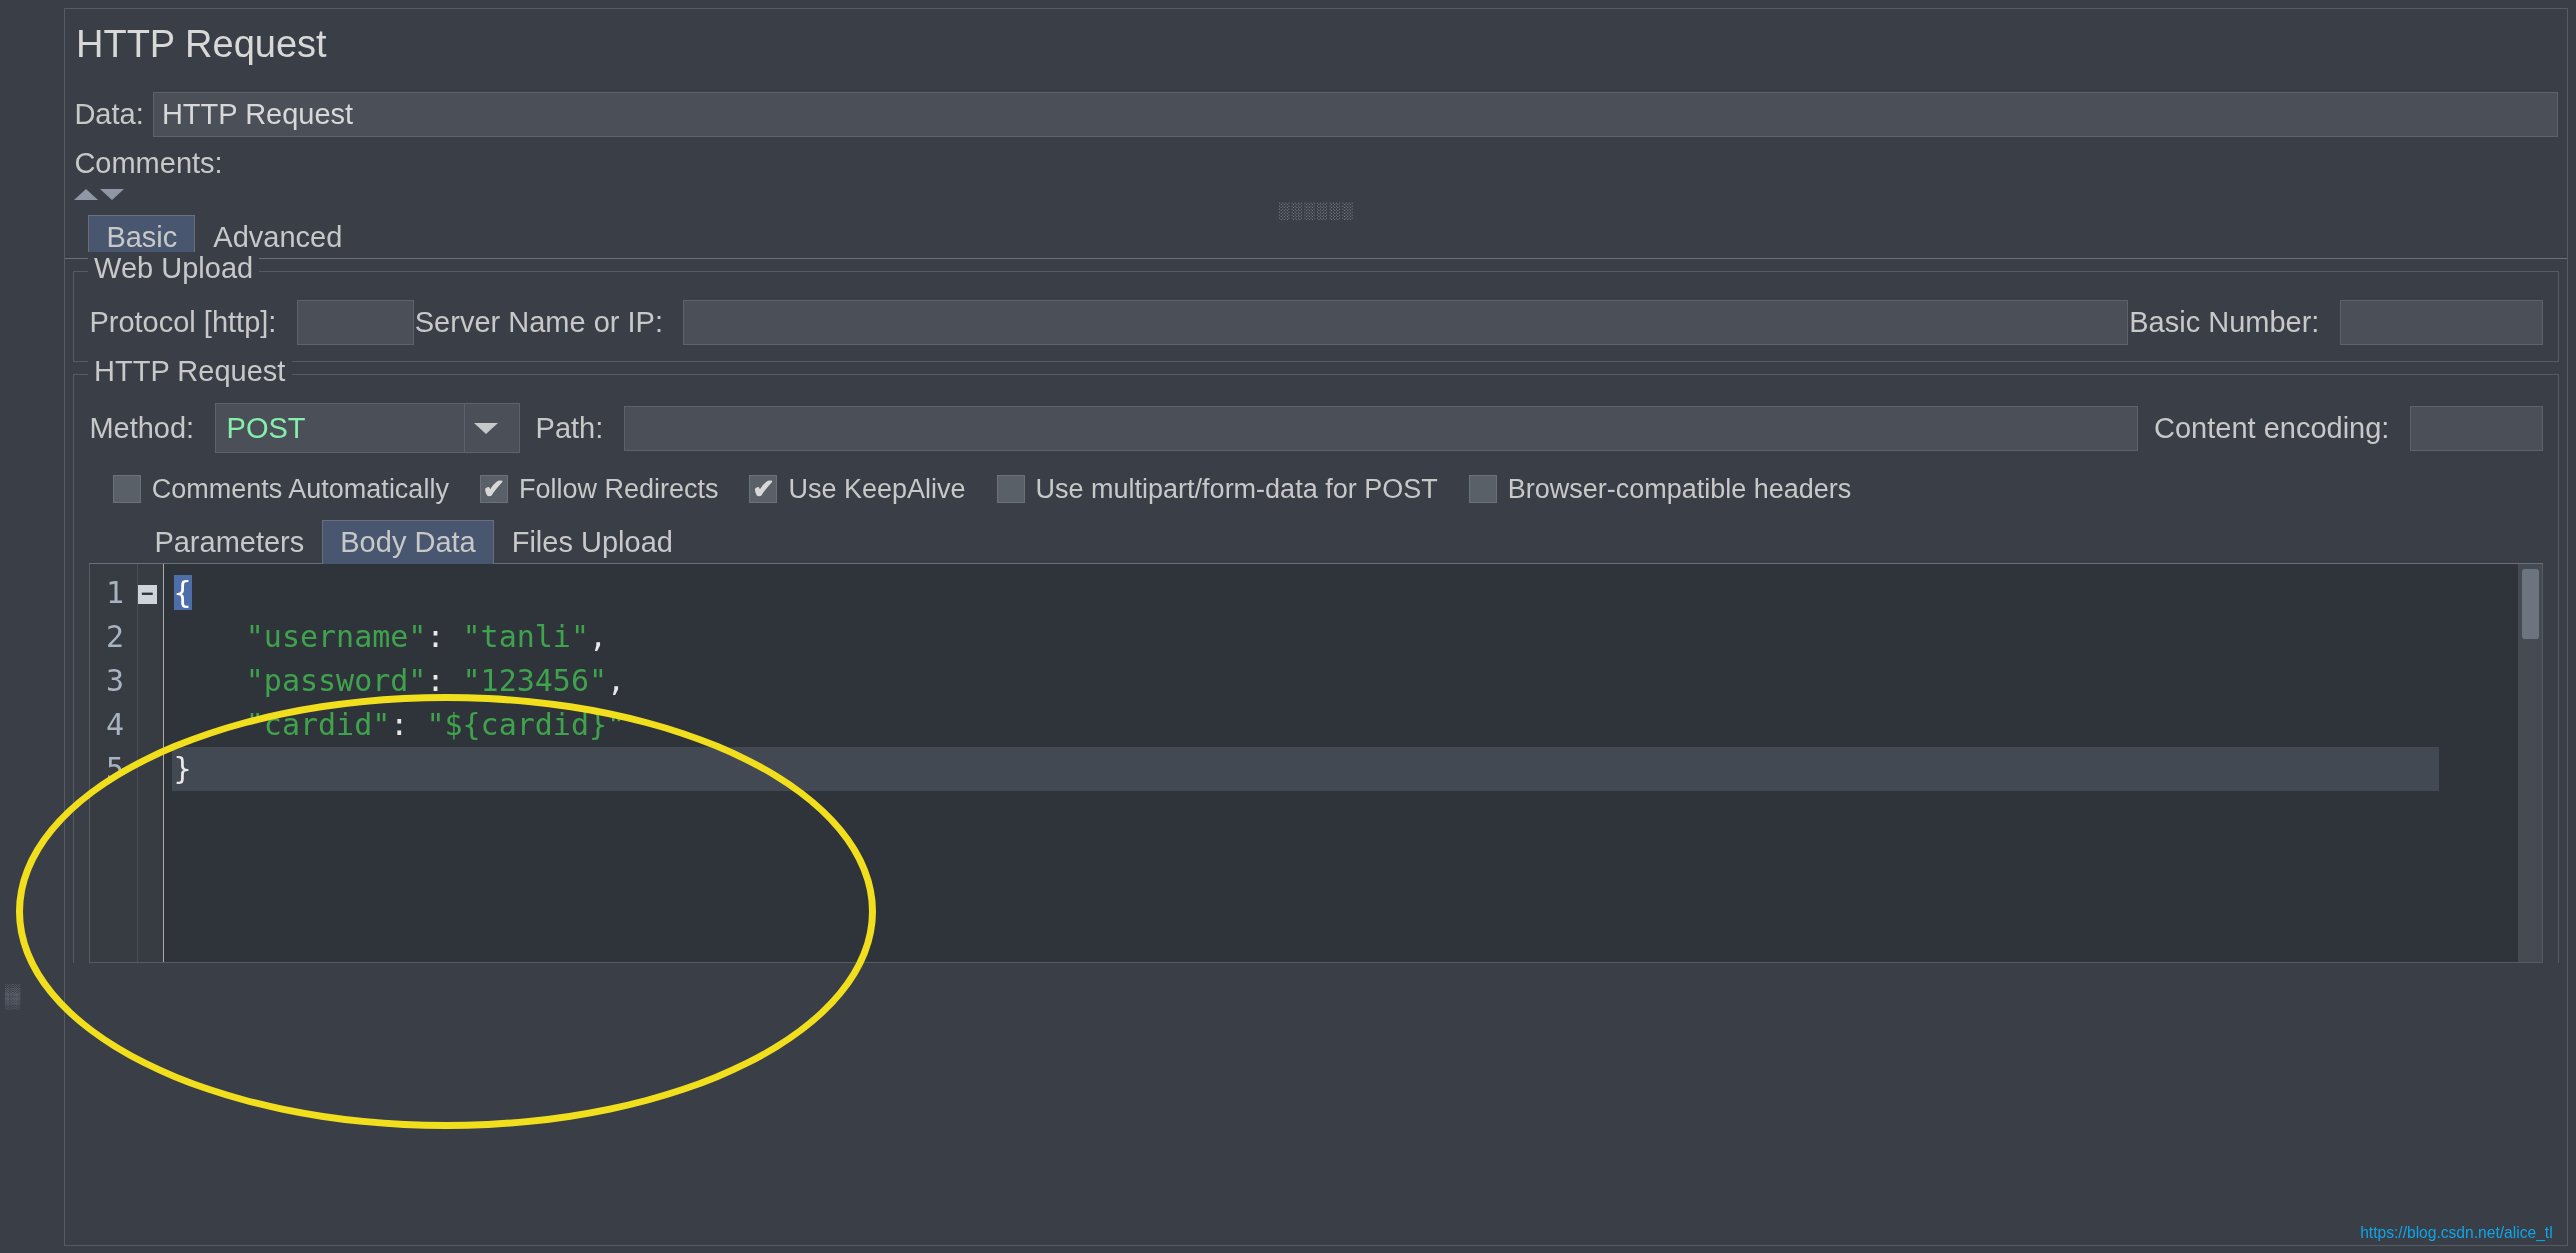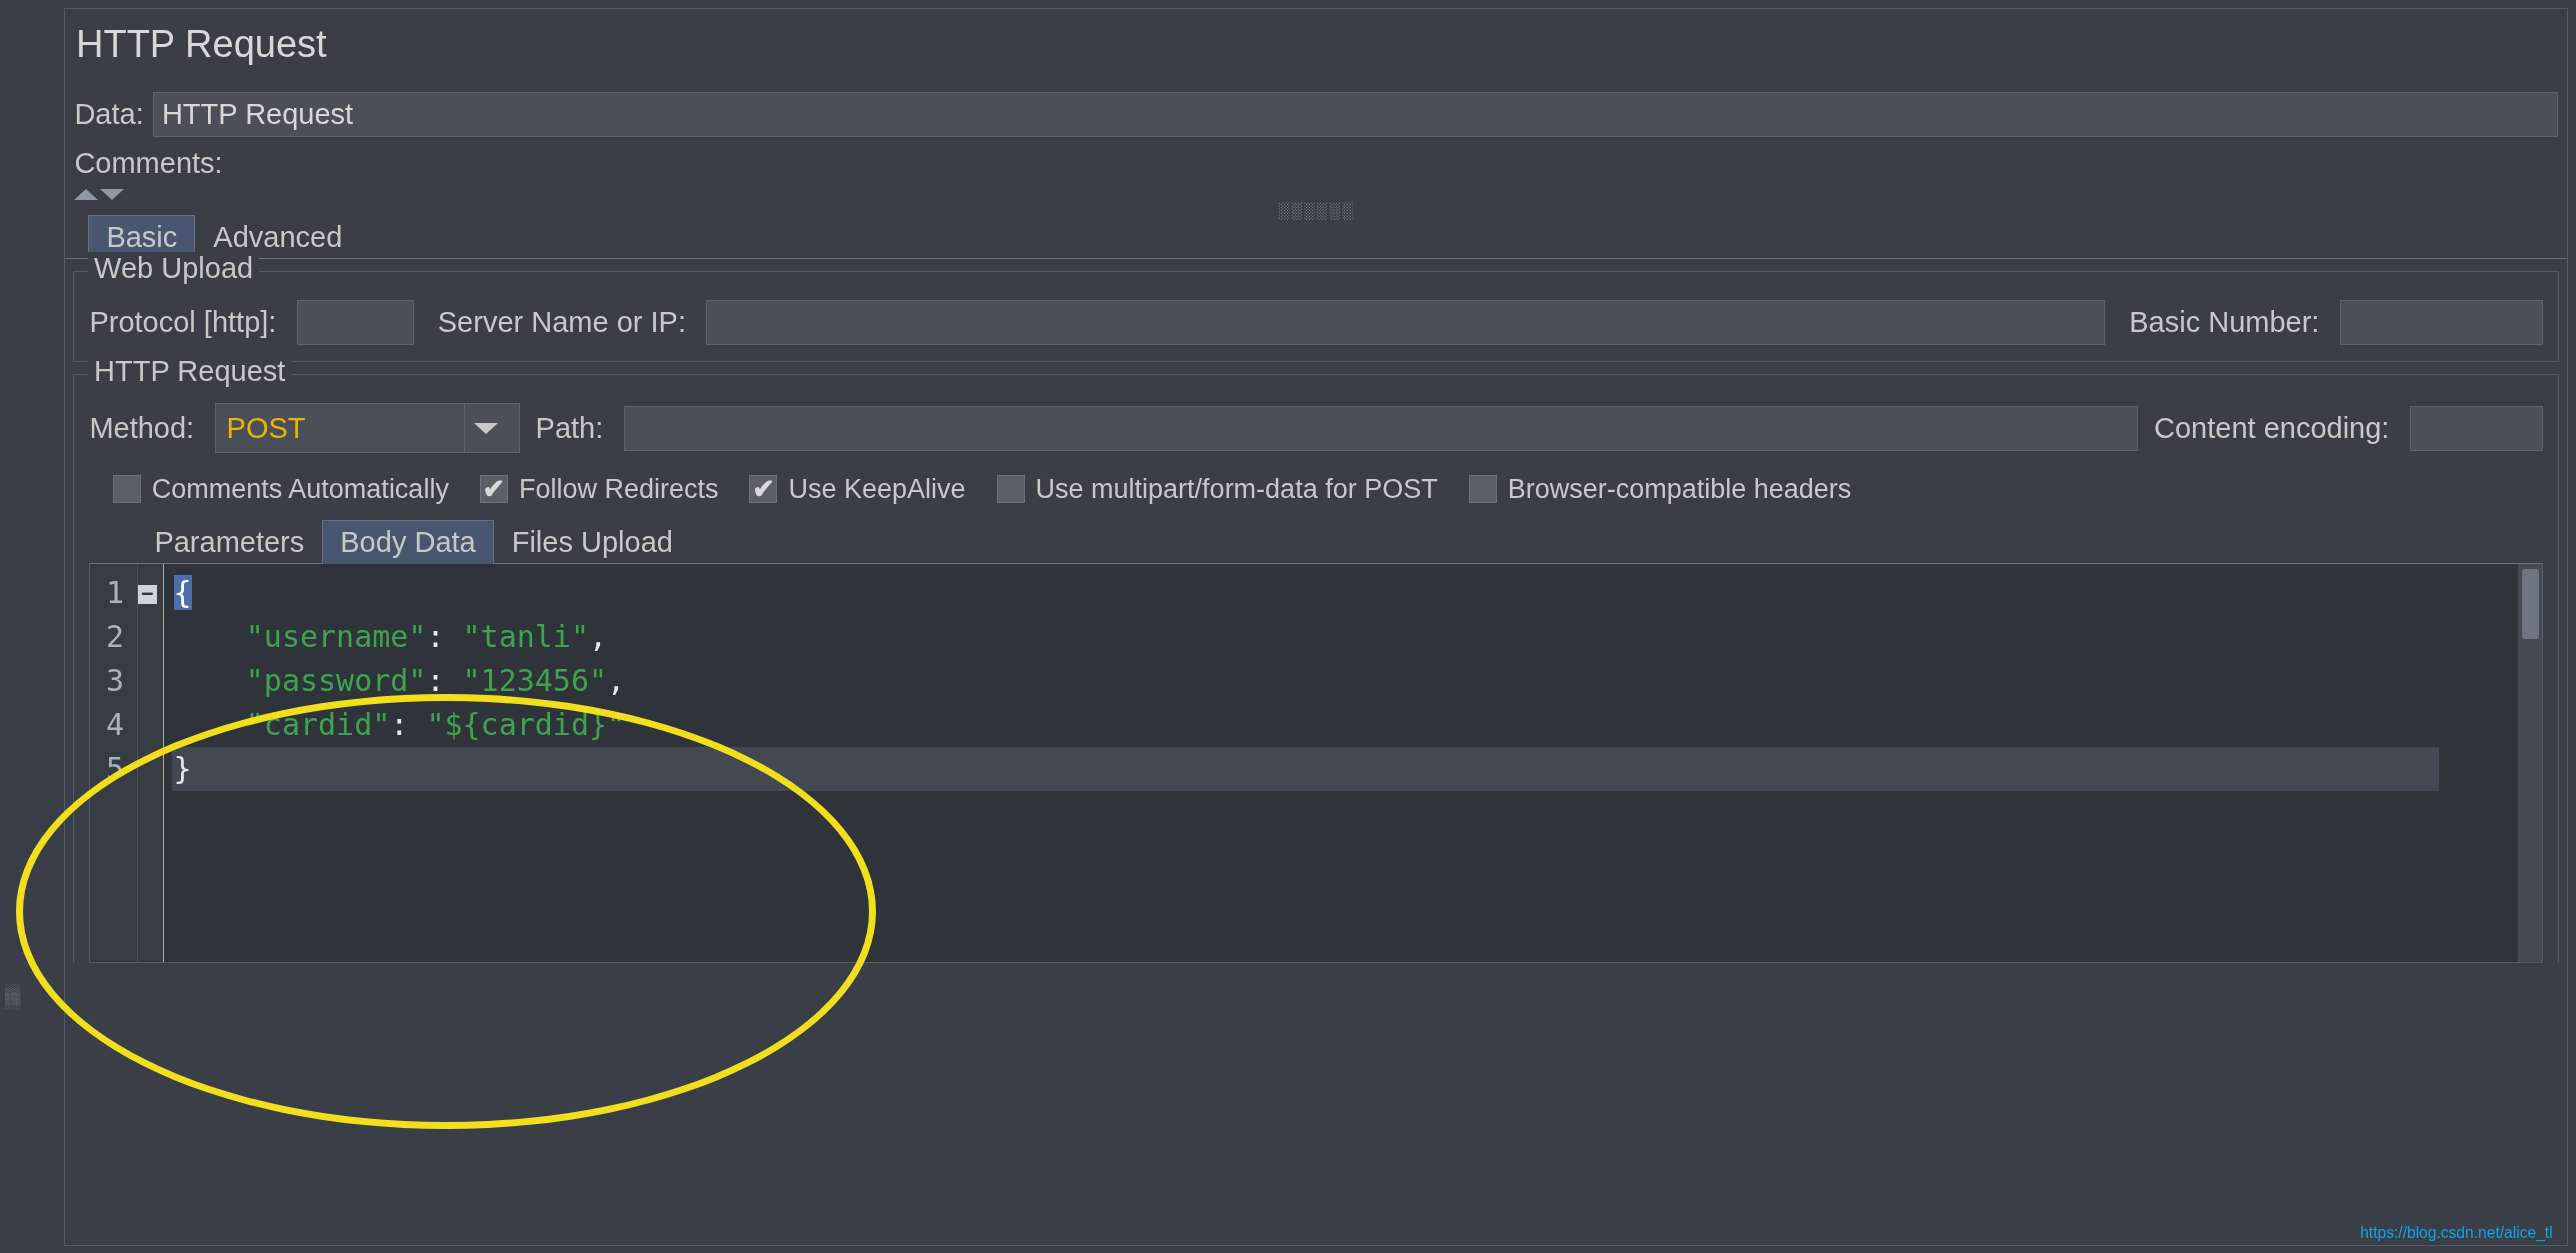--- a/index.html
+++ b/index.html
@@ -104,35 +104,35 @@
     top: -20.3px;
     left: 14px;
     background: #3a3f47;
     padding: 0 6.3px;
     font-size: 29px;
     color: #c8c8c8;
   }
   .ws-row {
     display: flex;
     align-items: center;
-    gap: 24px;
+    gap: 1px;
   }
   .field-group { display: flex; align-items: center; gap: 11px; }
   .proto-input { width: 117px; }
   .server-input { width: 1016px; flex: 1; }
   .port-input { width: 203px; flex: 0 0 203px; }
   .select {
     display: flex;
     align-items: center;
     justify-content: space-between;
     background: #4b5058;
     border: 1.6px solid #5e636b;
     height: 50px;
     font-size: 29px;
-    color: #eab308;
+    color: #86efac;
     padding: 0 11px;
     width: 305px;
     cursor: pointer;
   }
   .select .sel-value { flex: 1; }
   .select .sel-arrow {
     width: 44px; height: 100%;
     display: flex; align-items: center; justify-content: center;
     border-left: 1.6px solid #5e636b;
     margin-left: 7.8px;

